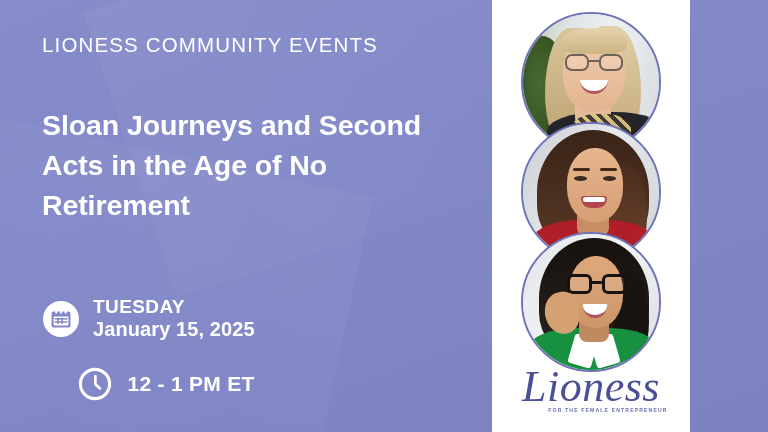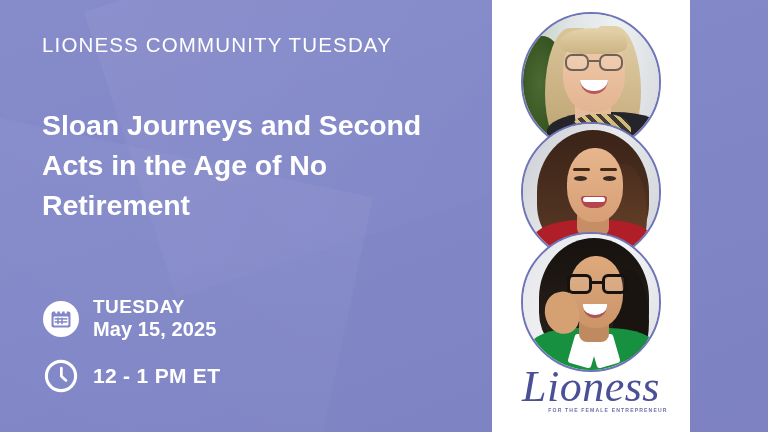--- a/index.html
+++ b/index.html
@@ -84,23 +84,24 @@
   
   .meta {
     position: absolute;
     left: 0;
     top: 296px;
   }
   .meta-row {
     display: flex;
     align-items: center;
     gap: 13px;
+    justify-content: flex-end;
   }
   .meta-row.time {
-    margin-top: 16px;
+    margin-top: 24px;
   }
   .icon-badge {
     flex: 0 0 auto;
     width: 38px;
     height: 38px;
     position: relative;
   }
   .icon-badge svg { display: block; width: 38px; height: 38px; }
   .date-lines {
     color: #ffffff;
@@ -236,21 +237,21 @@
 <body>
 
 <div class="canvas">
 
   <div class="bg-wash-a"></div>
   <div class="bg-wash-b"></div>
   <div class="bg-wash-c"></div>
 
   <div class="left-col">
 
-    <div class="eyebrow">LIONESS COMMUNITY TUESDAY</div>
+    <div class="eyebrow">LIONESS COMMUNITY EVENTS</div>
 
     <h1 class="headline">Sloan Journeys and Second Acts in the Age of No Retirement</h1>
 
 
     <div class="meta">
 
       <div class="meta-row date">
         <span class="icon-badge">
           <svg viewBox="0 0 38 38" aria-hidden="true">
             <circle cx="19" cy="19" r="18" fill="#ffffff"></circle>
@@ -268,21 +269,21 @@
             </g>
             <g fill="#ffffff">
               <rect x="13.2" y="9.3" width="2.2" height="4.4" rx="1.1"></rect>
               <rect x="17.9" y="9.3" width="2.2" height="4.4" rx="1.1"></rect>
               <rect x="22.6" y="9.3" width="2.2" height="4.4" rx="1.1"></rect>
             </g>
           </svg>
         </span>
         <div class="date-lines">
           <div class="date-day">TUESDAY</div>
-          <div class="date-full">May 15, 2025</div>
+          <div class="date-full">January 15, 2025</div>
         </div>
       </div>
 
       <div class="meta-row time">
         <span class="icon-badge">
           <svg viewBox="0 0 38 38" aria-hidden="true">
             <circle cx="19" cy="19" r="14.6" fill="none" stroke="#ffffff" stroke-width="3.1"></circle>
             <rect x="18" y="9.8" width="2.7" height="10.4" rx="1.35" fill="#ffffff"></rect>
             <rect x="18" y="18.2" width="2.7" height="8.6" rx="1.35" fill="#ffffff" transform="rotate(-48 19.35 19.2)"></rect>
           </svg>

